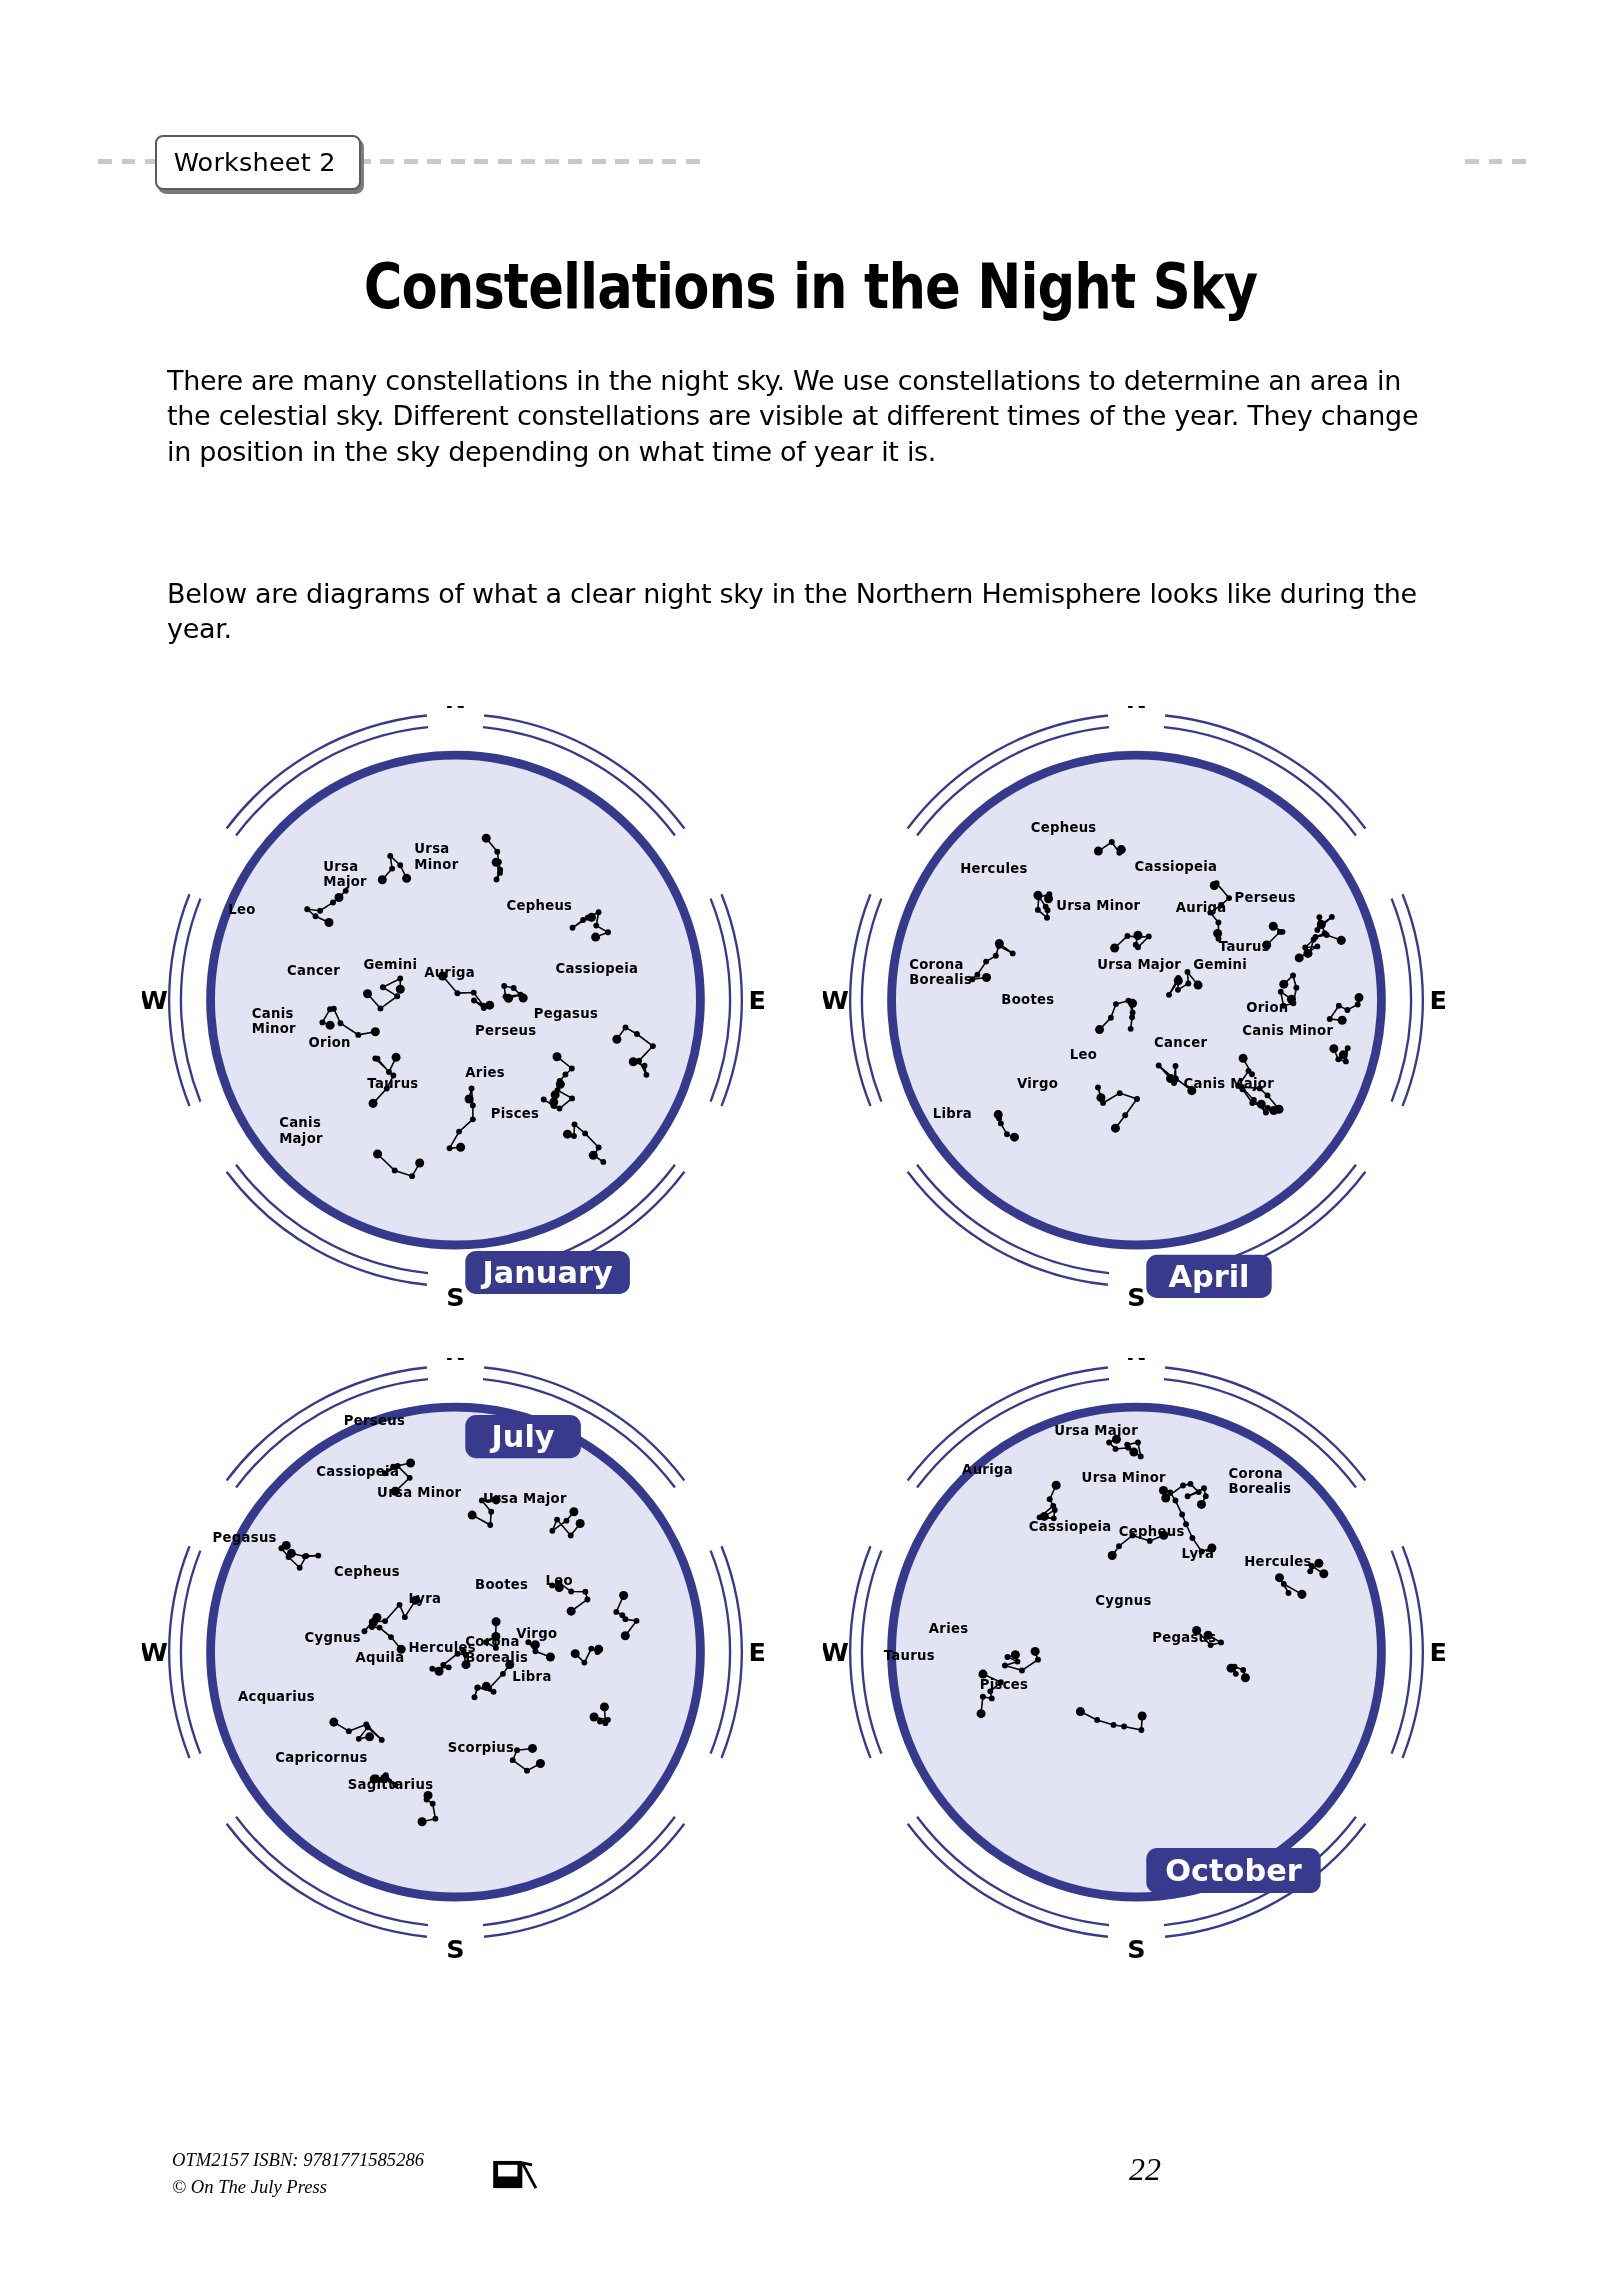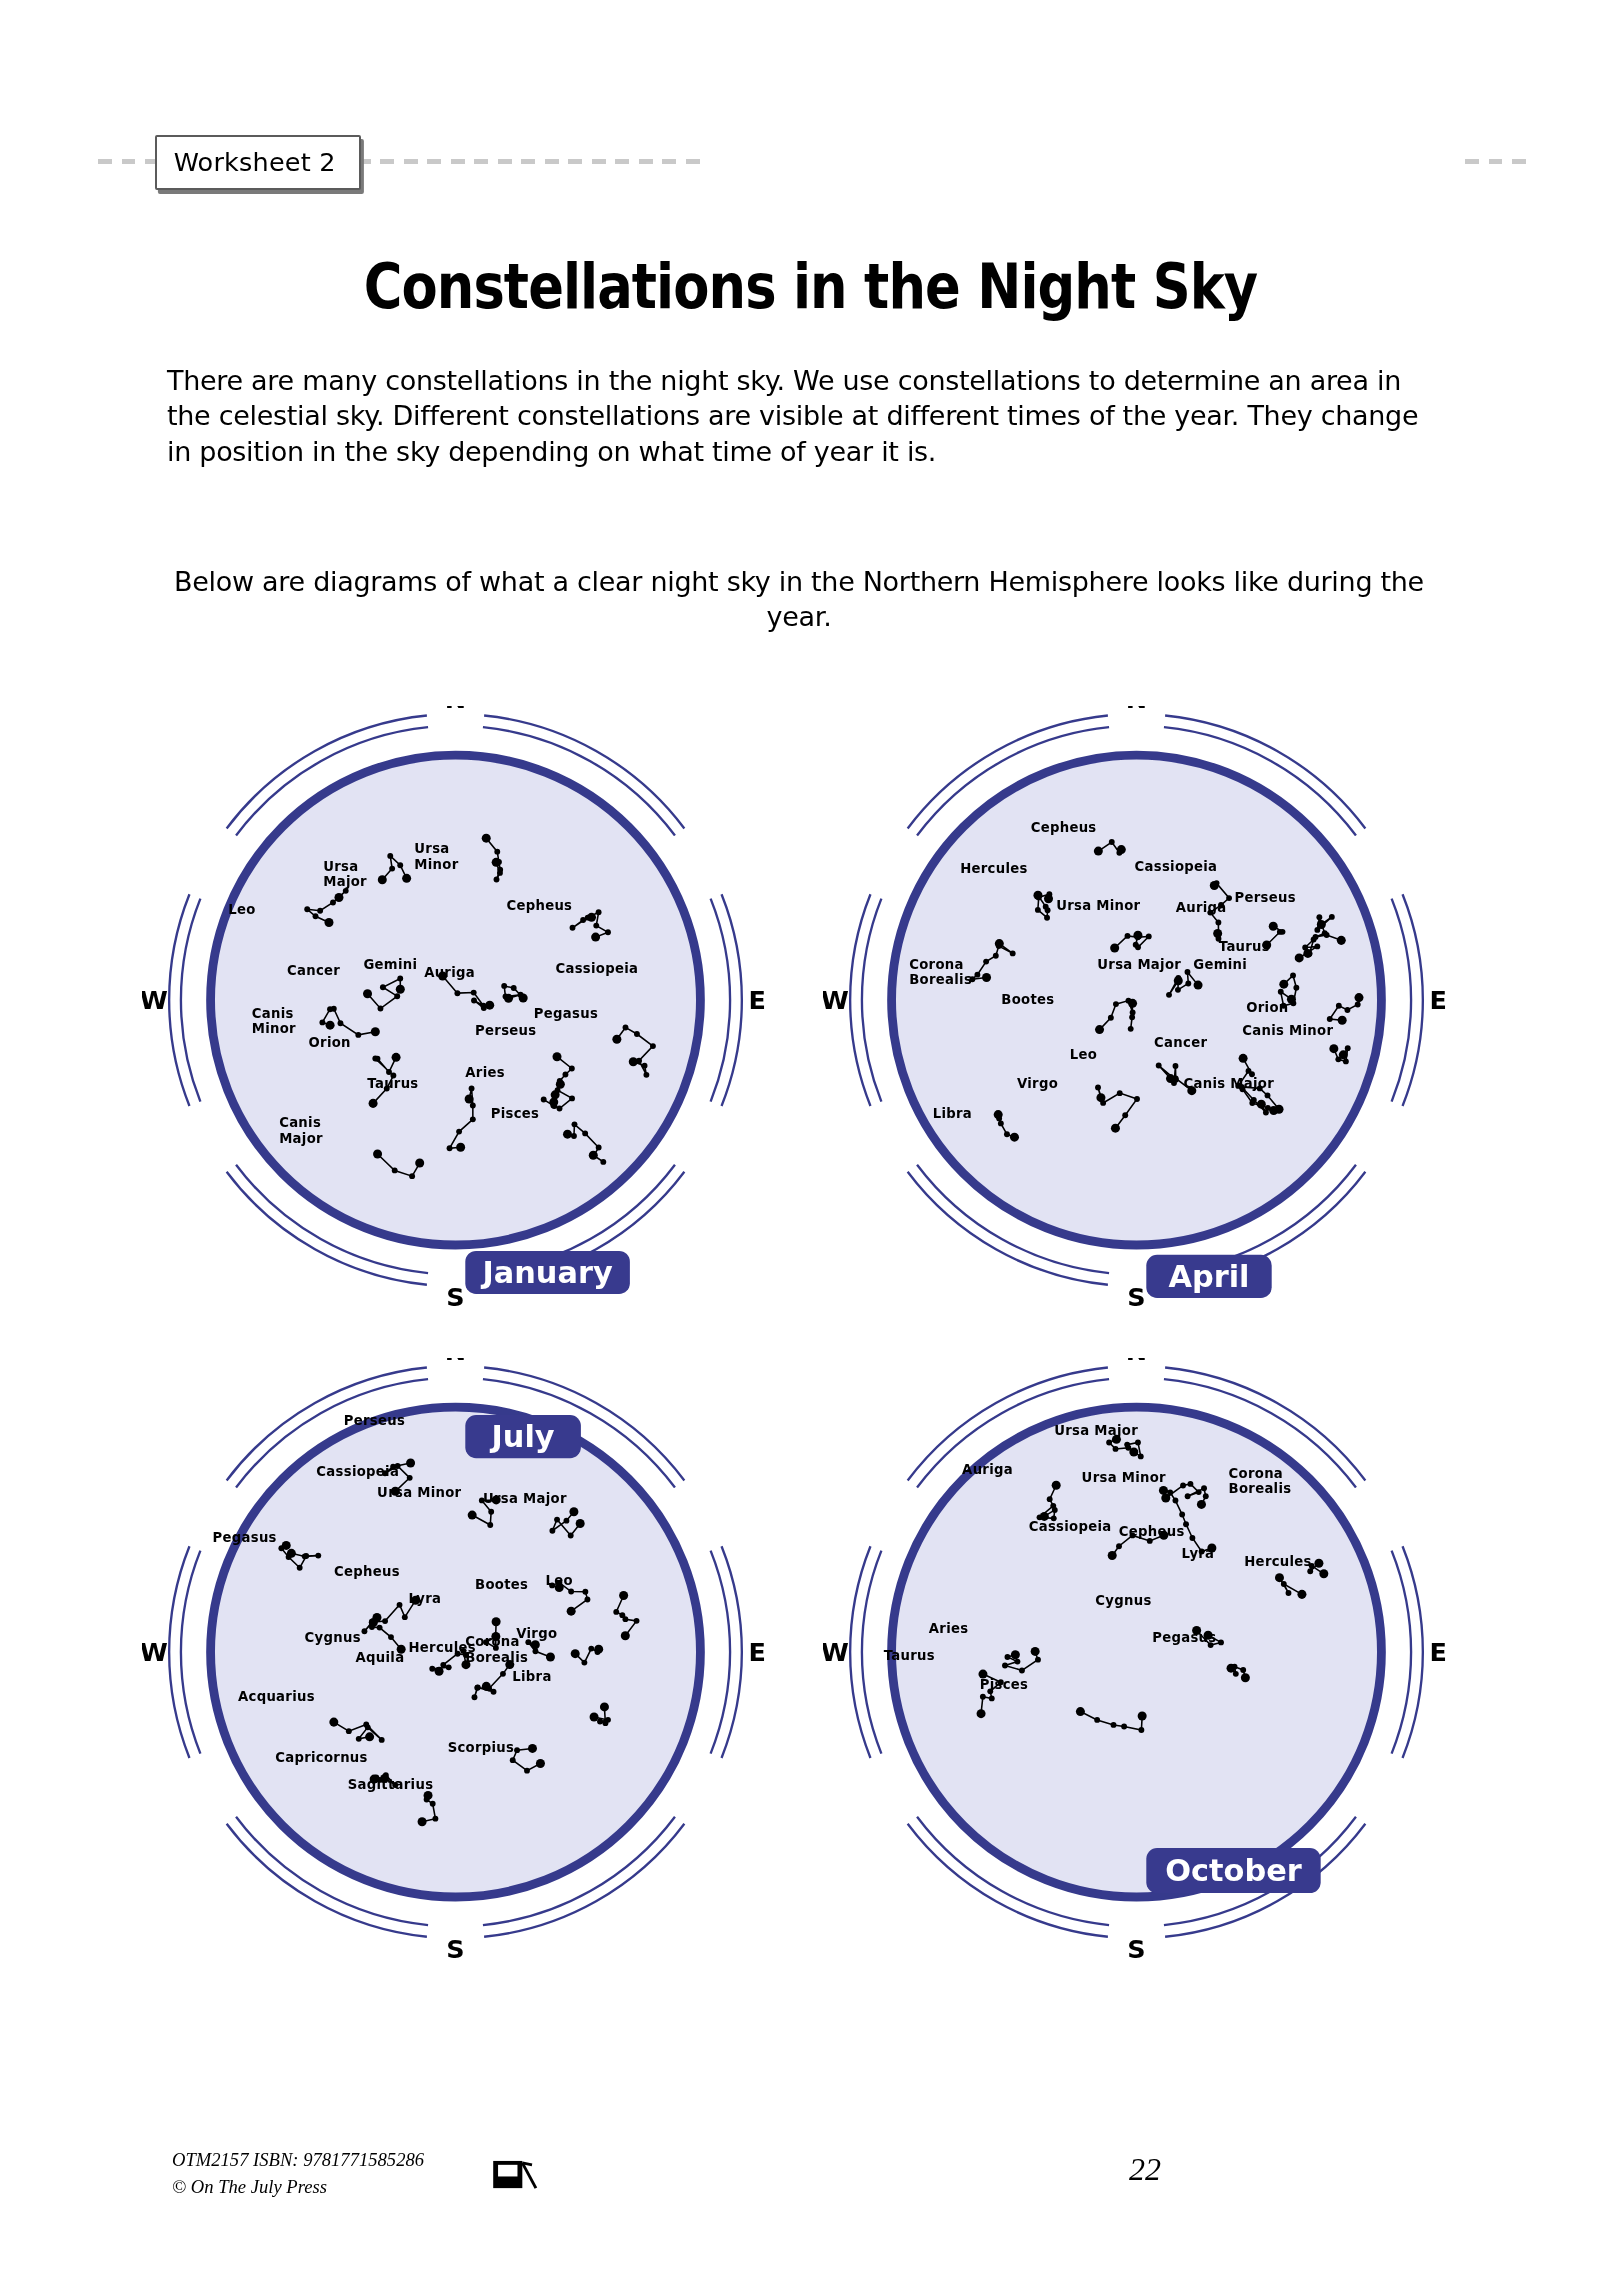--- a/index.html
+++ b/index.html
@@ -7,36 +7,36 @@
        font-family:"Liberation Sans",sans-serif;color:#000;overflow:hidden;}
 
   
   .hdr{position:absolute;left:0;top:129px;width:1621px;height:65px;}
   .hdr-dash{position:absolute;top:30px;height:4.9px;
             background:repeating-linear-gradient(to right,#c9c9c9 0 13.7px,transparent 13.7px 23.5px);}
   .dash-a{left:98px;width:63px;}
   .dash-b{left:357px;width:349px;}
   .dash-c{left:1465px;width:71px;}
   .pill{position:absolute;box-sizing:border-box;background:#fff;
-        border:2.9px solid #5b5b5b;border-radius:2px;
+        border:2.9px solid #5b5b5b;border-radius:8px;
         box-shadow:2.9px 3.9px 0 #7a7a7a;display:flex;align-items:center;}
   .pill span{font-size:25.5px;letter-spacing:0.2px;padding-left:16.7px;
              font-family:"DejaVu Sans",sans-serif;}
   #ws-pill{left:155px;top:5.9px;width:206px;height:55px;}
   #name-pill{left:701px;top:5.9px;width:765px;height:55px;}
 
   
   .title{position:absolute;left:0;top:250px;width:1621px;text-align:center;
          font-size:63px;font-weight:bold;letter-spacing:-1px;
          font-family:"DejaVu Sans Condensed","Liberation Sans Narrow","Liberation Sans",sans-serif;
          transform:scaleX(.93);}
   .para{position:absolute;left:167px;width:1264px;font-size:27px;line-height:1.31;
         font-family:"DejaVu Sans",sans-serif;letter-spacing:-0.3px;}
   #p1{top:363px;}
-  #p2{top:564px;text-align:center;}
+  #p2{top:576px;}
 
   
   .charts{position:absolute;left:0;top:706px;width:1621px;height:1323px;}
   .chart{position:absolute;width:627px;height:647px;}
   #chart-0{left:142px;top:0px;}
   #chart-1{left:823px;top:0px;}
   #chart-2{left:142px;top:652px;}
   #chart-3{left:823px;top:652px;}
   .chart svg{display:block;width:627px;height:647px;}
   .cmp{font-family:"DejaVu Sans",sans-serif;font-weight:bold;font-size:26px;fill:#000;}

